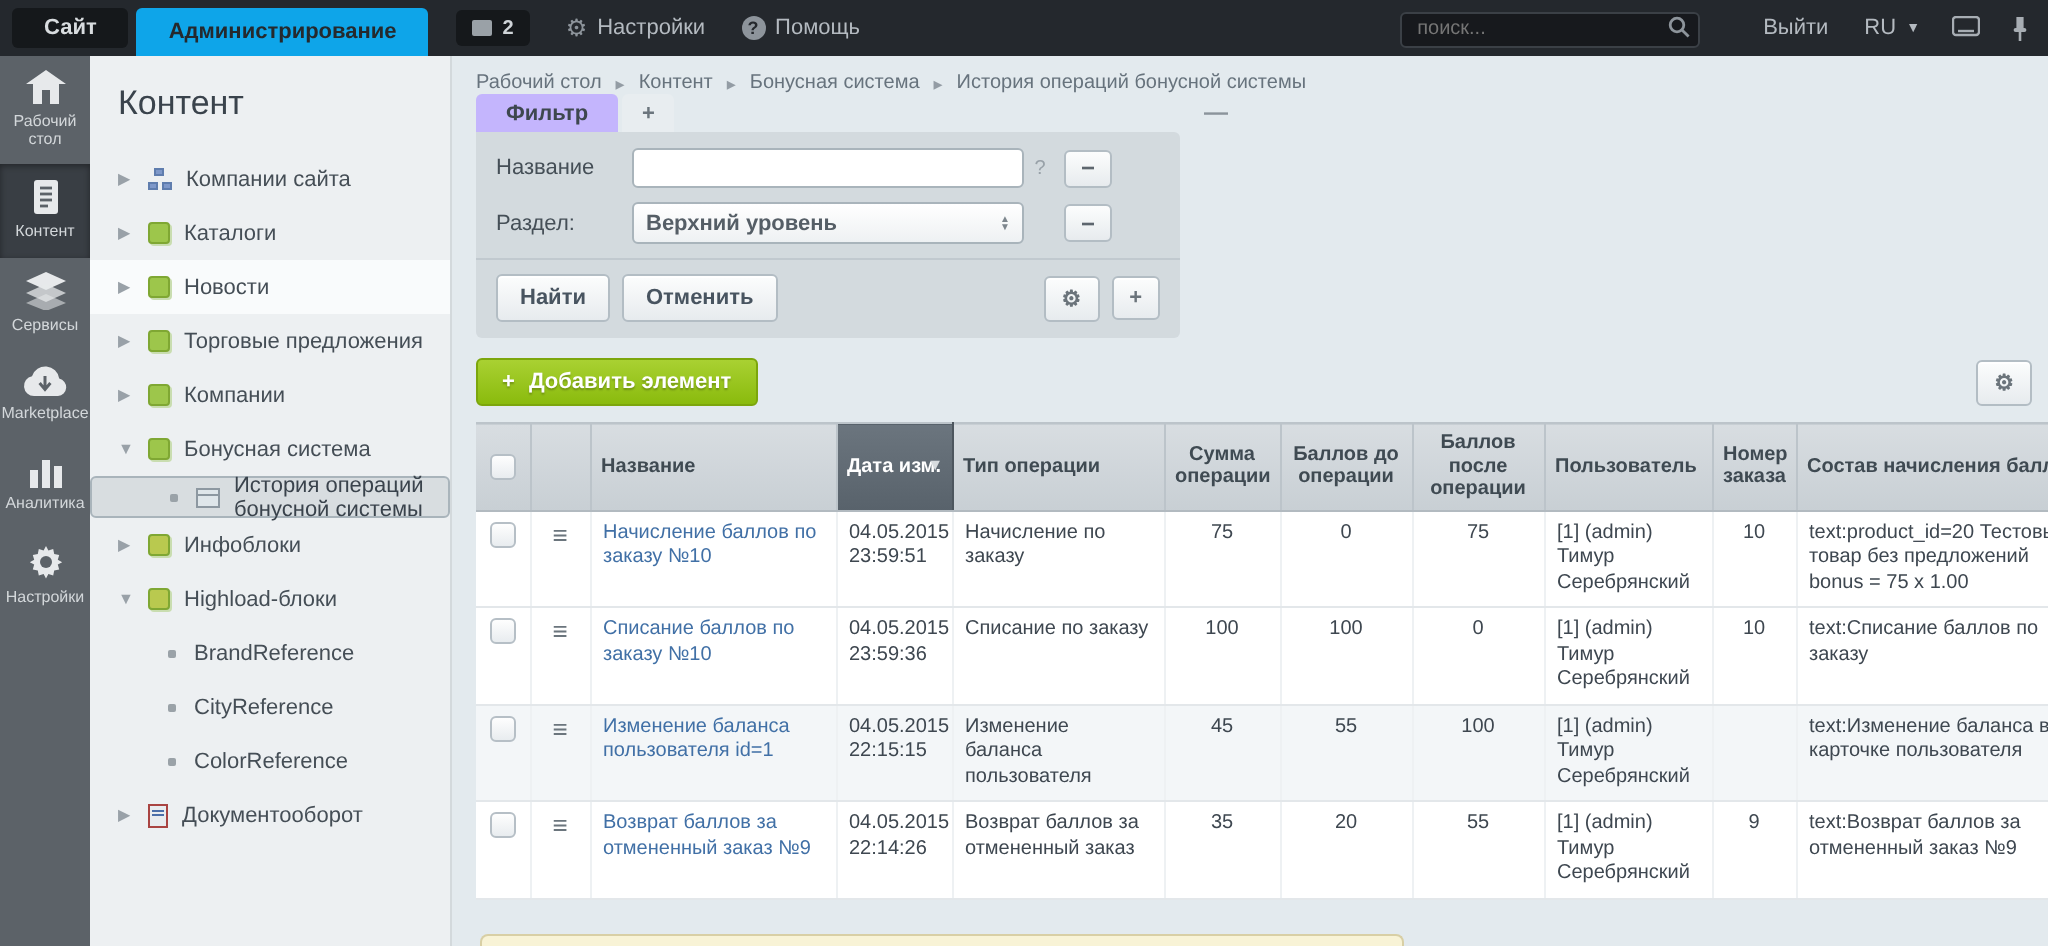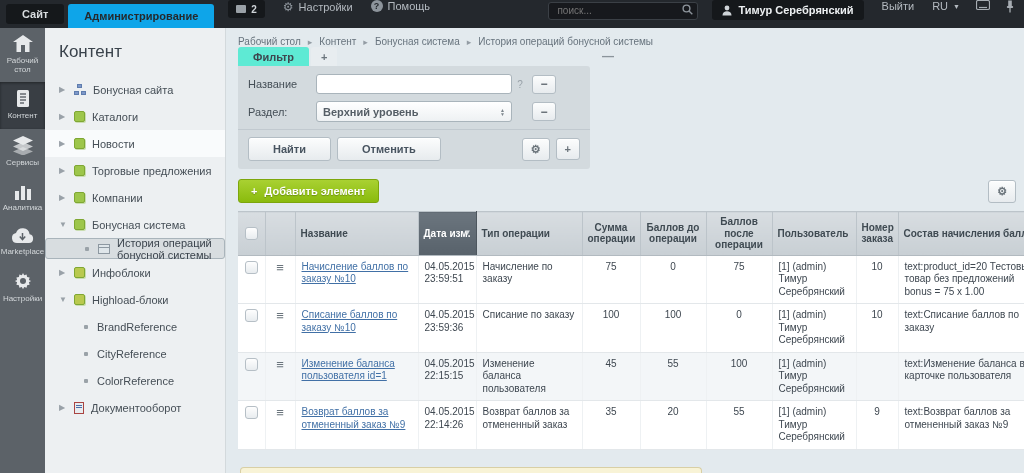--- a/index.html
+++ b/index.html
@@ -1,20 +1,20 @@
 <!DOCTYPE html>
 <html><head>
 <meta charset="utf-8">
 <style>
   * { box-sizing: border-box; margin: 0; padding: 0; }
   html,body { width:1024px; height:473px; overflow:hidden; }
   body { font-family:"Liberation Sans", sans-serif; background:#e3eaee; position:relative; }
 
   
-  .topbar { height:28px; background:#24282d; display:flex; align-items:flex-start; padding-left:6px; }
+  .topbar { height:28px; background:#24282d; display:flex; align-items:center; padding-left:6px; }
   .top-tab { height:22px; margin-top:6px; display:flex; align-items:center; padding:0 16px;
              font-size:11px; font-weight:bold; border-radius:3px 3px 0 0; cursor:pointer; }
   .top-tab.site { background:#15181b; color:#d8dcdf; margin-right:4px; height:20px; margin-top:4px; margin-bottom:4px; border-radius:3px; }
   .top-tab.admin { background:#0ea5e9; color:#25292d; height:24px; margin-top:4px; }
   .notif { background:#15181b; color:#cfd4d8; border-radius:3px; height:18px; display:flex; align-items:center;
            padding:0 8px; margin-left:14px; font-size:10px; font-weight:bold; gap:5px; cursor:pointer; }
   .notif .nic { width:10px; height:8px; background:#9aa1a7; border-radius:1px; position:relative; }
   .notif .nic:after { content:""; position:absolute; left:1px; bottom:-3px; border:3px solid transparent; border-top-color:#9aa1a7; }
   .top-link { color:#b4bac0; font-size:11px; margin-left:18px; display:flex; align-items:center; gap:5px; cursor:pointer; }
   .top-link .g { color:#8d949b; font-size:12px; }
@@ -64,59 +64,59 @@
   .main { flex:1; position:relative; padding:8px 8px 0 12px; overflow:hidden; }
   .breadcrumb { font-size:10px; color:#67737d; display:flex; gap:7px; align-items:center; }
   .breadcrumb .sep { color:#939ca4; font-size:9px; }
   .breadcrumb span.c { cursor:pointer; }
   .page-title { font-size:18px; font-weight:bold; color:#2a333c; margin:7px 0 10px; display:flex; align-items:center; gap:8px; }
   .star { color:#a9b2b9; font-size:15px; font-weight:normal; cursor:pointer; }
 
   
   .filter-wrap { width:352px; position:relative; margin-bottom:10px; }
   .ftabs { display:flex; gap:2px; }
-  .ftab { background:#5eead4; border-radius:3px 3px 0 0; padding:4px 15px 3px; font-size:11px; font-weight:bold; color:#3e474f; cursor:pointer; }
+  .ftab { background:#c4b5fd; border-radius:3px 3px 0 0; padding:4px 15px 3px; font-size:11px; font-weight:bold; color:#3e474f; cursor:pointer; }
   .ftab.add { background:#e8edf0; color:#6b757d; padding:4px 10px 3px; font-weight:bold; }
   .collapse { position:absolute; right:-24px; top:2px; color:#8b949b; font-size:12px; font-weight:bold; cursor:pointer; }
   .fpanel { background:#d3dade; border-radius:0 3px 3px 3px; padding:8px 10px 0; }
   .frow { display:flex; align-items:center; margin-bottom:7px; }
   .frow .flabel { width:68px; font-size:11px; color:#454f57; }
   .finput { flex:0 0 196px; height:20px; border:1px solid #a9b4bb; border-radius:3px; background:#fff; font-size:11px;
             padding:0 6px; color:#3c444b; outline:none; }
   .hint { width:16px; text-align:center; color:#98a1a8; font-size:10px; }
   .mini-btn { width:24px; height:19px; margin-left:4px; background:linear-gradient(#fcfdfd,#e7ebee); border:1px solid #b3bdc4;
               border-radius:3px; color:#5d666e; font-size:12px; font-weight:bold; display:flex; align-items:center; justify-content:center; cursor:pointer; }
   .sel { height:21px; background:linear-gradient(#fff,#eef1f3); border:1px solid #a9b4bb; border-radius:3px;
          display:flex; align-items:center; justify-content:space-between; padding:0 6px; font-size:11px; color:#555e66; cursor:pointer; }
   .sel .ud { display:flex; flex-direction:column; font-size:5px; line-height:4px; color:#7d868d; }
   .fdiv { border-top:1px solid #c1c9cf; margin:2px -10px 0; }
   .fbuttons { display:flex; align-items:center; padding:7px 0 8px; }
   .btn { background:linear-gradient(#fcfdfd,#e7ebee); border:1px solid #b3bdc4; border-radius:3px; font-size:11px;
-         font-weight:bold; color:#485460; padding:5px 24px; cursor:pointer; box-shadow:inset 0 1px 0 #fff; }
+         font-weight:bold; color:#485460; padding:5px 11px; cursor:pointer; box-shadow:inset 0 1px 0 #fff; }
   .btn + .btn { margin-left:6px;text-align:right; }
   .sq { padding:4px 8px; color:#6b747b; }
 
   
   .toolbar { display:flex; justify-content:space-between; align-items:center; margin:4px 0 8px; }
   .green-btn { background:linear-gradient(#a9d132,#8abb0d); border:1px solid #7ca60c; border-radius:3px; color:#fff;
                font-size:11px; font-weight:bold; padding:5px 12px; display:flex; gap:7px; align-items:center; cursor:pointer;
                text-shadow:0 1px 1px rgba(0,0,0,.25); }
 
   
   table.grid { width:100%; border-collapse:collapse; table-layout:fixed; background:#fff; }
   .grid th { background:linear-gradient(#d8dde1,#c8cfd4); border-right:1px solid #bcc4ca; border-top:1px solid #bcc4ca;
              border-bottom:1px solid #b2bac0; font-size:10px; font-weight:bold; color:#3f4a52; text-align:left;
              padding:4px 5px; vertical-align:middle; line-height:1.15; }
   .grid th.cen, .grid td.cen { text-align:center; }
   .grid th.sorted { background:linear-gradient(#6b757e,#58626b); color:#fff; border-right-color:#4d565e; position:relative; }
   .grid th.sorted .sarr { position:absolute; right:4px; top:50%; margin-top:-5px; font-size:8px; color:#d7dbde; }
   .grid td { border-bottom:1px solid #e3e7ea; border-right:1px solid #eef1f3; font-size:10px; color:#3e4750;
              padding:5px 6px; vertical-align:top; line-height:1.25; }
   .grid tr.alt td { background:#f3f6f8; }
-  .grid td.name { color:#4170a6; cursor:pointer;text-decoration:underline; }
+  .grid td.name { color:#4170a6; cursor:pointer; }
   .cb { display:inline-block; width:13px; height:13px; border:1px solid #b6bfc6; border-radius:3px;
         background:linear-gradient(#fefefe,#e8ecef); cursor:pointer; vertical-align:middle; }
   .menu-ic { color:#6b757d; font-size:13px; cursor:pointer; line-height:1; }
 
   
   .hintbar { position:absolute; left:240px; bottom:0; width:462px; height:6px; background:#f8f3d6;
              border:1px solid #d8cfa5; border-bottom:none; border-radius:4px 4px 0 0; }
 </style>
 </head>
 <body>
@@ -136,27 +136,20 @@
     <span class="qm">?</span>
     <span>Помощь</span>
   </div>
   <div class="spacer"></div>
   <div class="search">
     <input placeholder="поиск..." style="">
     <svg width="11" height="11" viewBox="0 0 11 11">
         <circle cx="4.5" cy="4.5" r="3.4" fill="none" stroke="#8d949b" stroke-width="1.4"></circle>
         <line x1="7" y1="7" x2="10.3" y2="10.3" stroke="#8d949b" stroke-width="1.4"></line>
       </svg>
-  </div>
-  <div class="user-chip">
-    <svg width="10" height="11" viewBox="0 0 10 11">
-        <circle cx="5" cy="3" r="2.4" fill="#cfd4d8"></circle>
-        <path d="M0.5 10.5 C0.5 7.6 2.5 6.3 5 6.3 C7.5 6.3 9.5 7.6 9.5 10.5 Z" fill="#cfd4d8"></path>
-      </svg>
-    <span>Тимур Серебрянский</span>
   </div>
   <div class="top-link">Выйти</div>
   <div class="top-link">
     <span>RU</span>
     <span style="font-size:7px;">▼</span>
   </div>
   <div class="tb-ic">
     <svg width="14" height="12" viewBox="0 0 14 12">
         <rect x="0.5" y="0.5" width="13" height="9" rx="1.5" fill="none" stroke="#a7adb3" stroke-width="1.2"></rect>
         <line x1="3" y1="7.5" x2="11" y2="7.5" stroke="#a7adb3" stroke-width="1.2"></line>
@@ -201,36 +194,36 @@
           <svg width="22" height="19" viewBox="0 0 22 19">
             <path d="M11 0 L21 4.5 L11 9 L1 4.5 Z" fill="#e7e9eb"></path>
             <path d="M11 6 L21 10.5 L11 15 L1 10.5 Z" fill="#e7e9eb" opacity=".75"></path>
             <path d="M11 11 L21 15.5 L11 19.5 L1 15.5 Z" fill="#e7e9eb" opacity=".55"></path>
           </svg>
         </span>
         <span class="lbl">Сервисы</span>
       </div>
       <div class="rail-item">
         <span>
+          <svg width="23" height="17" viewBox="0 0 23 17">
+            <path d="M6 16 a5 5 0 0 1 -1-9.9 a7 7 0 0 1 13.6 1.2 A4.4 4.4 0 0 1 18 16 Z" fill="#e7e9eb"></path>
+            <path d="M11.5 6 v6 M8.8 9.5 l2.7 3.2 l2.7 -3.2" stroke="#5c6268" stroke-width="1.5" fill="none"></path>
+          </svg>
+        </span>
+        <span class="lbl">Marketplace</span>
+      </div>
+      <div class="rail-item">
+        <span>
           <svg width="20" height="18" viewBox="0 0 20 18">
             <rect x="2" y="9" width="4" height="9" fill="#e7e9eb"></rect>
             <rect x="8" y="4" width="4" height="14" fill="#e7e9eb"></rect>
             <rect x="14" y="7" width="4" height="11" fill="#e7e9eb"></rect>
           </svg>
         </span>
         <span class="lbl">Аналитика</span>
-      </div>
-      <div class="rail-item">
-        <span>
-          <svg width="23" height="17" viewBox="0 0 23 17">
-            <path d="M6 16 a5 5 0 0 1 -1-9.9 a7 7 0 0 1 13.6 1.2 A4.4 4.4 0 0 1 18 16 Z" fill="#e7e9eb"></path>
-            <path d="M11.5 6 v6 M8.8 9.5 l2.7 3.2 l2.7 -3.2" stroke="#5c6268" stroke-width="1.5" fill="none"></path>
-          </svg>
-        </span>
-        <span class="lbl">Marketplace</span>
       </div>
       <div class="rail-item">
         <span>
           <svg width="20" height="20" viewBox="0 0 20 20">
             <path d="M10 2 l1.2 2.2 2.4-.7 .5 2.5 2.5 .5 -.7 2.4 2.2 1.2 -2.2 1.2 .7 2.4 -2.5 .5 -.5 2.5 -2.4 -.7 -1.2 2.2 -1.2 -2.2 -2.4 .7 -.5 -2.5 -2.5 -.5 .7 -2.4 -2.2 -1.2 2.2 -1.2 -.7 -2.4 2.5 -.5 .5 -2.5 2.4 .7 Z" fill="#e7e9eb"></path>
             <circle cx="10" cy="10" r="3" fill="#5c6268"></circle>
           </svg>
         </span>
         <span class="lbl">Настройки</span>
       </div>
@@ -239,21 +232,21 @@
   <div class="tree">
     <div class="tree-title">Контент</div>
     <div id="treeItems">
         <div class="titem">
           <span class="arr">▶</span>
           <span class="site-ic">
             <i></i>
             <i></i>
             <i></i>
           </span>
-          <span>Бонусная сайта</span>
+          <span>Компании сайта</span>
         </div>
         <div class="titem">
           <span class="arr">▶</span>
           <span class="cube"></span>
           <span>Каталоги</span>
         </div>
         <div class="titem hl">
           <span class="arr">▶</span>
           <span class="cube"></span>
           <span>Новости</span>

